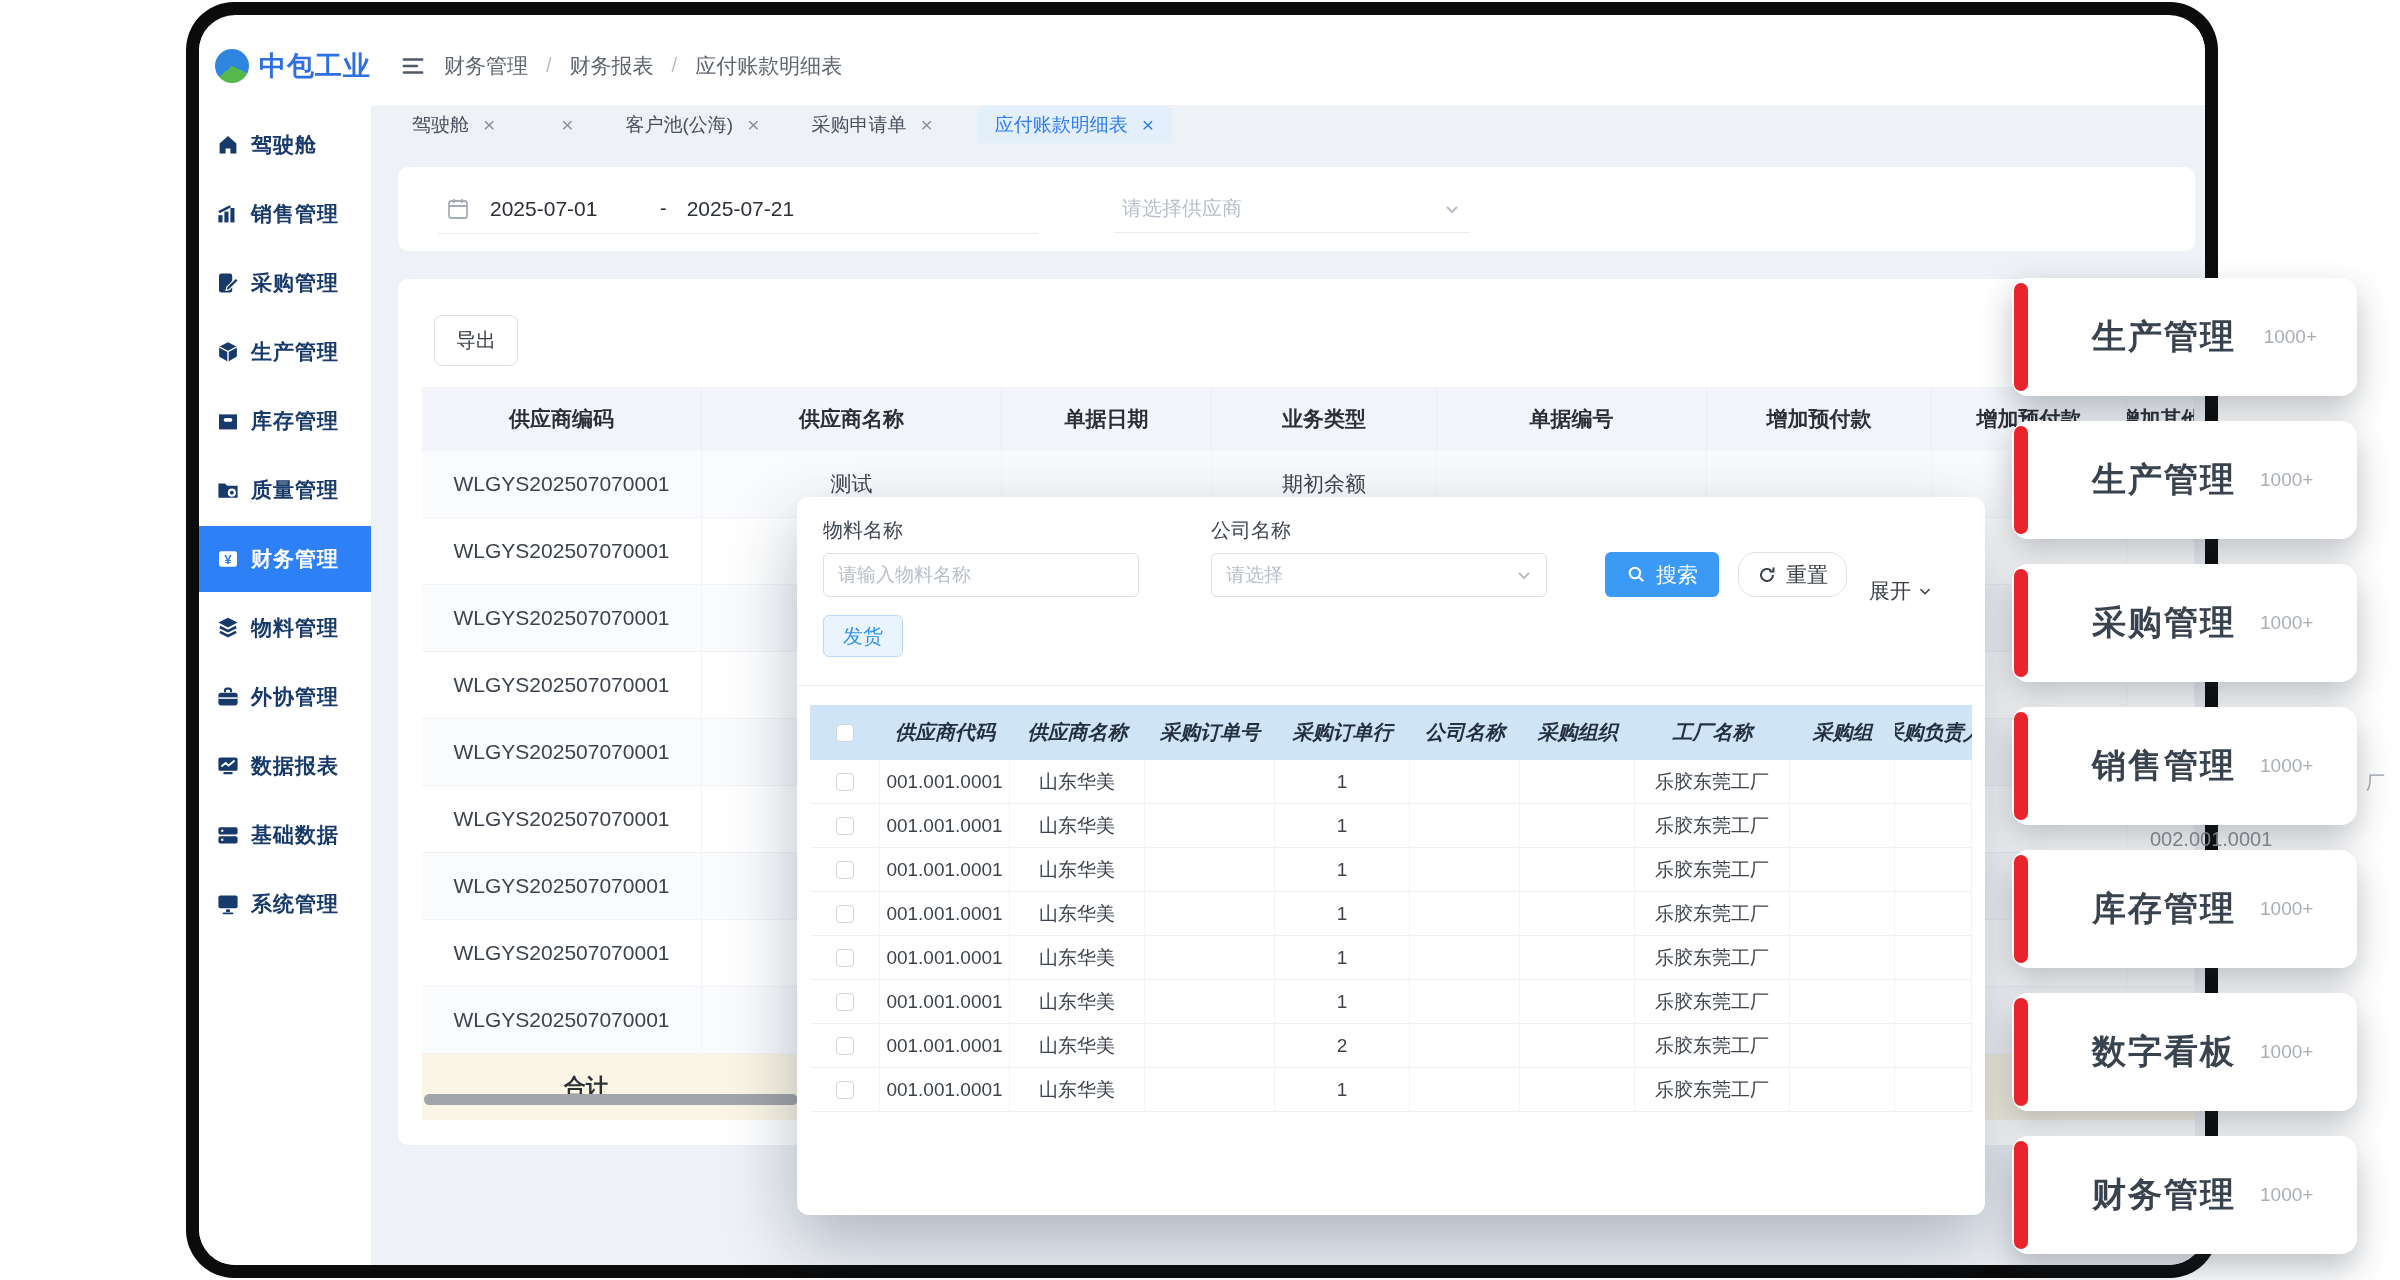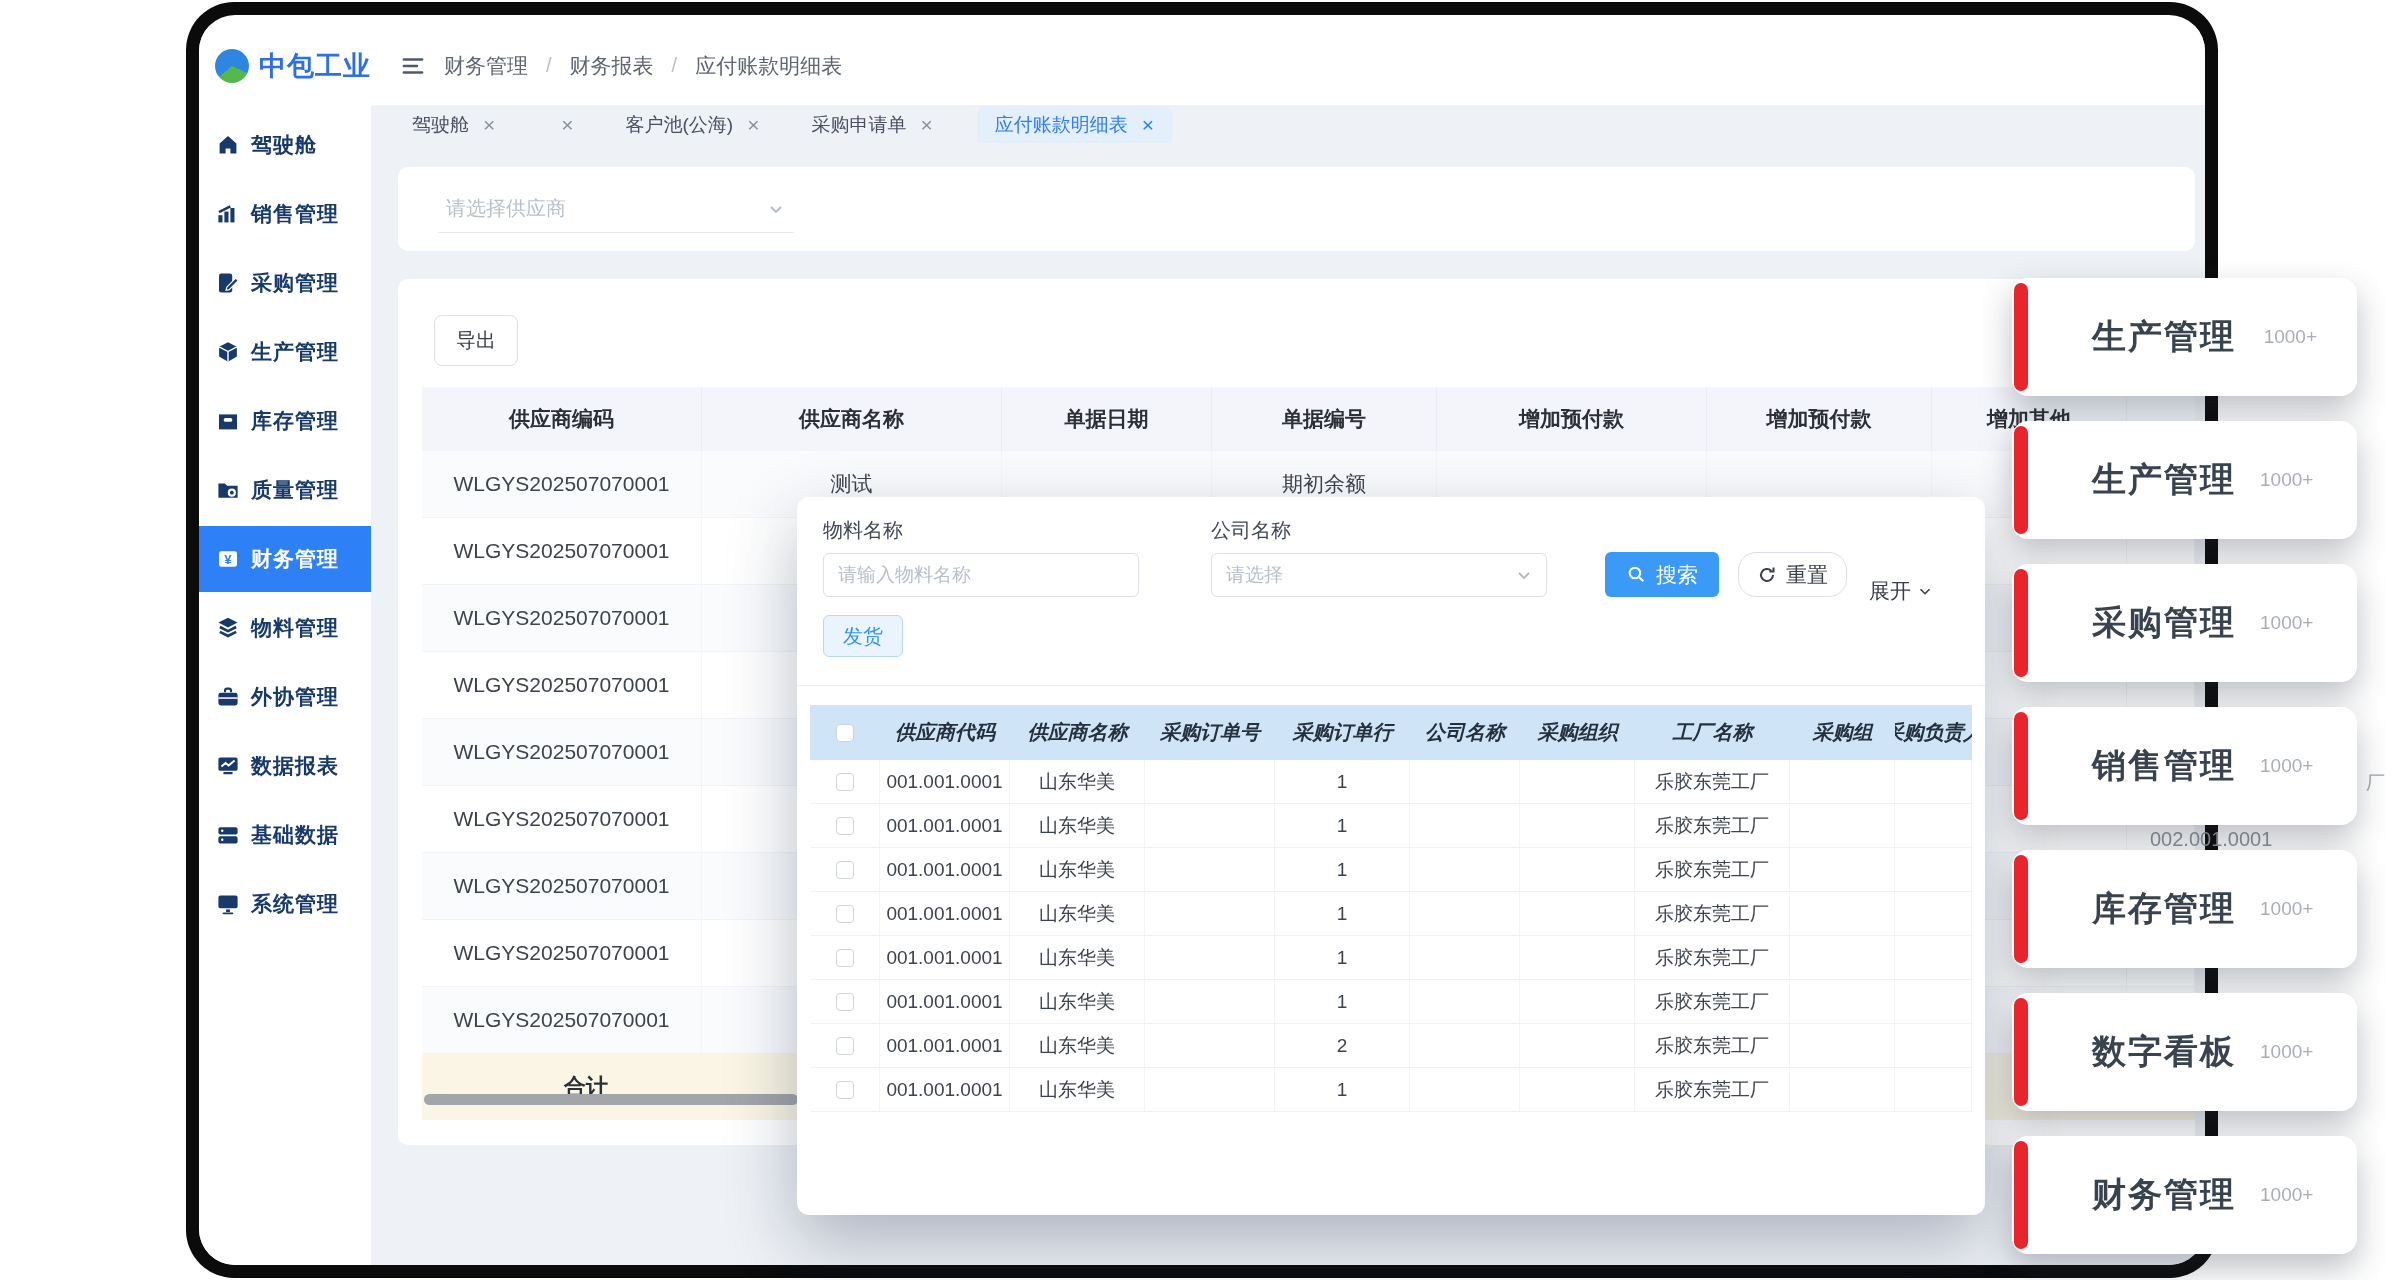--- a/index.html
+++ b/index.html
@@ -243,36 +243,46 @@
             <span>采购申请单</span>
             <span class="close">×</span>
           </div>
           <div class="tab active">
             <span>应付账款明细表</span>
             <span class="close">×</span>
           </div>
         </div>
 
         <div class="filter-card">
+          <div class="date-range">
+            <svg width="24" height="24" viewBox="0 0 24 24">
+              <rect x="3" y="4" width="18" height="17" rx="2" fill="none" stroke="#a7adb8" stroke-width="1.8"></rect>
+              <path d="M3 9h18M8 2v4M16 2v4" stroke="#a7adb8" stroke-width="1.8" fill="none"></path>
+            </svg>
+            <input readonly="" value="2025-07-01" style="">
+            <span class="date-dash">-</span>
+            <input readonly="" value="2025-07-21" style="">
+          </div>
           <div class="sel-underline">
             <input readonly="" placeholder="请选择供应商" style="">
             <svg width="20" height="20" viewBox="0 0 20 20">
               <path d="M5 8l5 5 5-5" fill="none" stroke="#b3b9c4" stroke-width="1.8"></path>
             </svg>
           </div>
         </div>
 
         <div class="table-card">
           <button class="export-btn">导出</button>
 
           <div class="mt">
             <div class="mt-head">
               <div class="th">供应商编码</div>
               <div class="th">供应商名称</div>
               <div class="th">单据日期</div>
+              <div class="th">业务类型</div>
               <div class="th">单据编号</div>
               <div class="th">增加预付款</div>
               <div class="th">增加预付款</div>
               <div class="th">增加其他</div>
             </div>
             <div class="mt-body">
               <div class="mt-row">
                 <div class="td">WLGYS202507070001</div>
                 <div class="td">测试</div>
                 <div class="td"></div>

